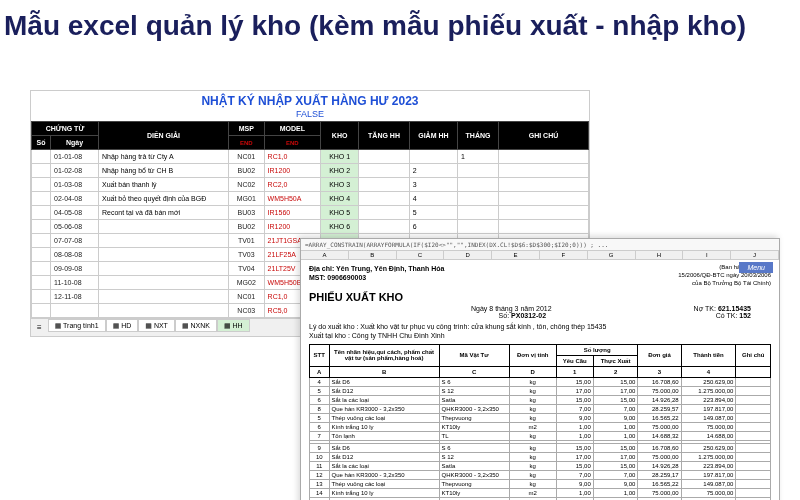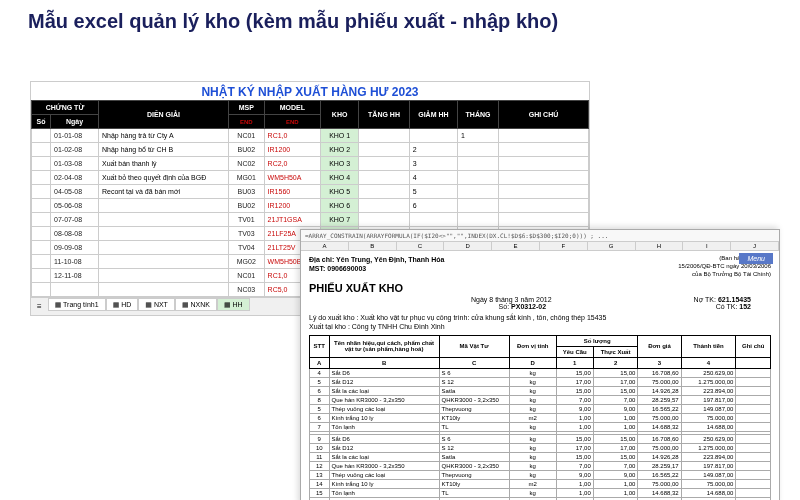--- a/index.html
+++ b/index.html
@@ -1,17 +1,17 @@
 <!DOCTYPE html>
 <html><head>
 <meta charset="utf-8">
 <style>
   * { box-sizing: border-box; margin: 0; padding: 0; }
   body { width: 800px; height: 500px; background: #fff; font-family: Arial, sans-serif; font-size: 8px; overflow: hidden; position: relative; }
-  .title { font-size: 20px; font-weight: bold; color: #1a1f5c; padding: 10px 28px 6px; }
+  .title { font-size: 28px; font-weight: bold; color: #1a1f5c; padding: 10px 4px 6px; }
   .container { position: relative; width: 800px; height: 460px; }
   
   
   .sheet1 { position: absolute; left: 30px; top: 42px; width: 560px; background: #fff; border: 1px solid #ccc; }
   .s1-header { text-align: center; color: #1e4fd6; font-weight: bold; font-size: 12px; padding: 3px 0 1px; }
   .s1-false { text-align: center; color: #1e4fd6; font-size: 9px; padding-bottom: 2px; }
   .s1-table { width: 100%; border-collapse: collapse; }
   .s1-table th { background: #000; color: #fff; font-size: 7px; padding: 3px 2px; border: 1px solid #444; font-weight: bold; }
   .s1-table th.sub { font-size: 6px; color: #c80808; background: #000; }
   .s1-table td { border: 1px solid #ccc; padding: 2px 3px; font-size: 7px; height: 14px; }
@@ -44,20 +44,21 @@
 </style>
 </head>
 <body>
 
 <div class="title">Mẫu excel quản lý kho (kèm mẫu phiếu xuất - nhập kho)</div>
 
 <div class="container">
 
 <div class="sheet1">
   <div class="s1-header">NHẬT KÝ NHẬP XUẤT HÀNG HƯ 2023</div>
+  <div class="s1-false">FALSE</div>
   <table class="s1-table">
     <thead>
       <tr>
         <th colspan="2">CHỨNG TỪ</th>
         <th rowspan="2" style="width:130px">DIỄN GIẢI</th>
         <th>MSP</th>
         <th>MODEL</th>
         <th rowspan="2">KHO</th>
         <th rowspan="2">TĂNG HH</th>
         <th rowspan="2">GIẢM HH</th>

